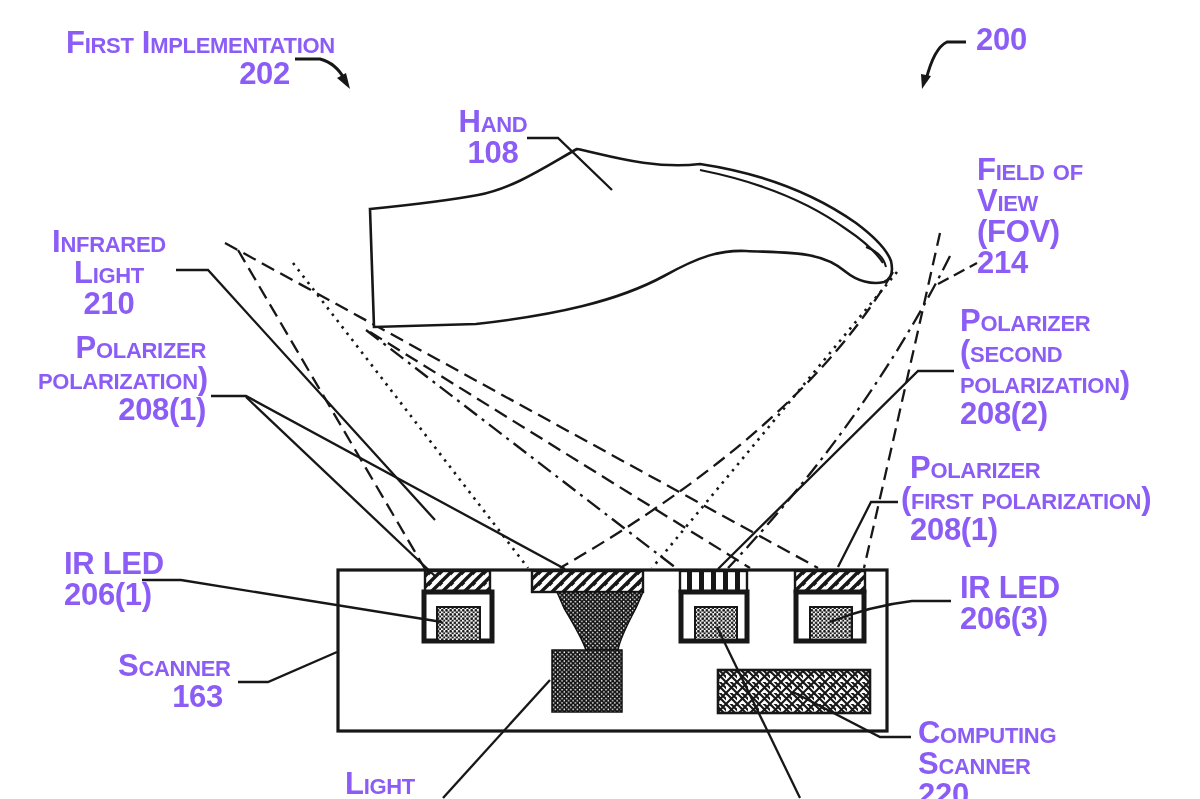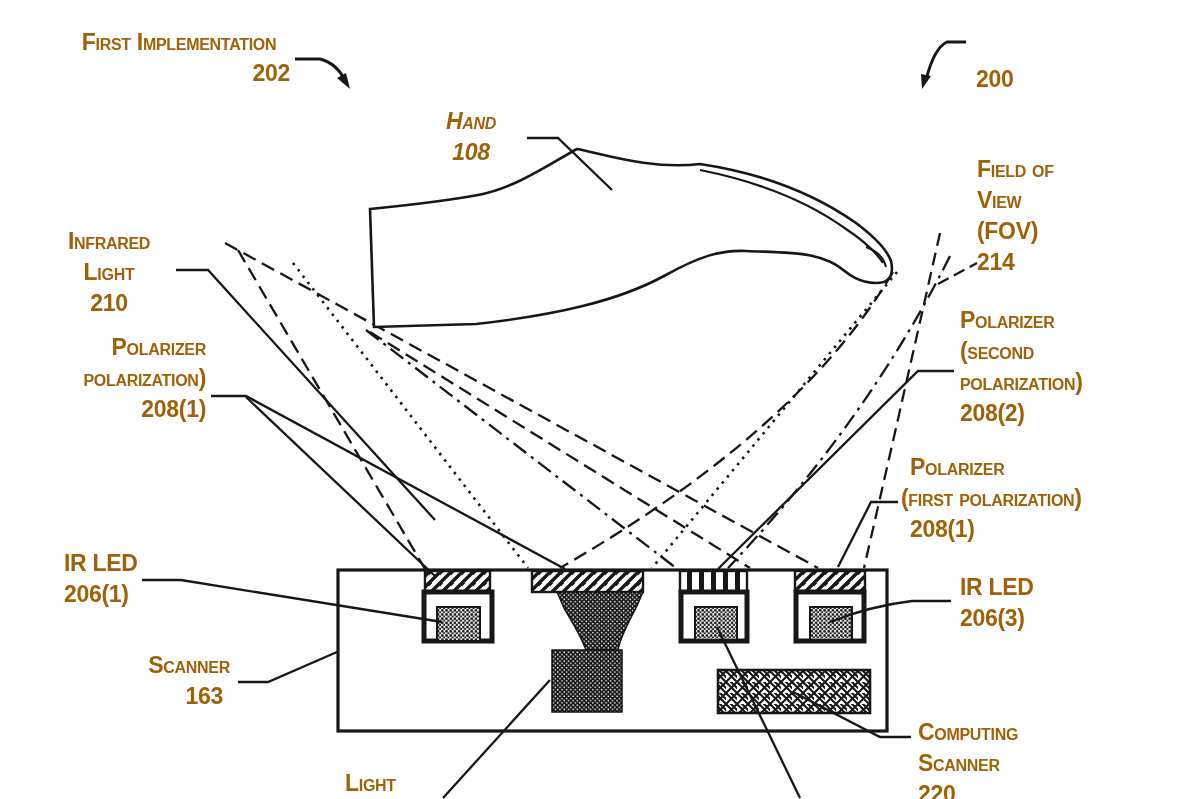--- a/index.html
+++ b/index.html
@@ -1,20 +1,20 @@
 <!DOCTYPE html>
 <html><head>
 <meta charset="utf-8">
 <style>
   html,body{margin:0;padding:0;background:#fff;}
   #page{position:relative;width:1200px;height:799px;background:#fff;overflow:hidden;
         font-family:"Liberation Sans",sans-serif;}
   #fig{position:absolute;left:0;top:0;}
-  .lbl{position:absolute;font-weight:bold;font-size:23px;line-height:31px;
-       font-variant:small-caps;letter-spacing:-0.3px;color:#a16207;white-space:nowrap;}
+  .lbl{position:absolute;font-weight:bold;font-size:31px;line-height:31px;
+       font-variant:small-caps;letter-spacing:-0.3px;color:#8b5cf6;white-space:nowrap;}
   .lbl .ln{display:block;}
   .ra{text-align:right;}
   .ce{text-align:center;}
 </style>
 </head>
 <body>
 
 <div id="page">
 
 <svg id="fig" width="1200" height="799" viewBox="0 0 1200 799">
@@ -117,25 +117,25 @@
     <path d="M966,42 H947 Q934,48 926,80" fill="none" stroke="#171717" stroke-width="3"></path>
     <polygon points="922,89 931,76 921,74" fill="#171717"></polygon>
   </g>
 </svg>
 
 <div class="lbl ce" style="left:66px;top:27px;width:226px;">
   <span class="ln">First Implementation</span>
   <span class="ln ra" style="padding-right:2px;">202</span>
 </div>
 
-<div class="lbl" style="left:976px;top:24px;margin-top:40px;">
+<div class="lbl" style="left:976px;top:24px;">
   <span class="ln">200</span>
 </div>
 
-<div class="lbl ce" style="left:428px;top:106px;width:86px;font-style:italic;">
+<div class="lbl ce" style="left:450px;top:106px;width:86px;">
   <span class="ln">Hand</span>
   <span class="ln">108</span>
 </div>
 
 <div class="lbl" style="left:977px;top:154px;">
   <span class="ln">Field of</span>
   <span class="ln">View</span>
   <span class="ln">(FOV)</span>
   <span class="ln">214</span>
 </div>

